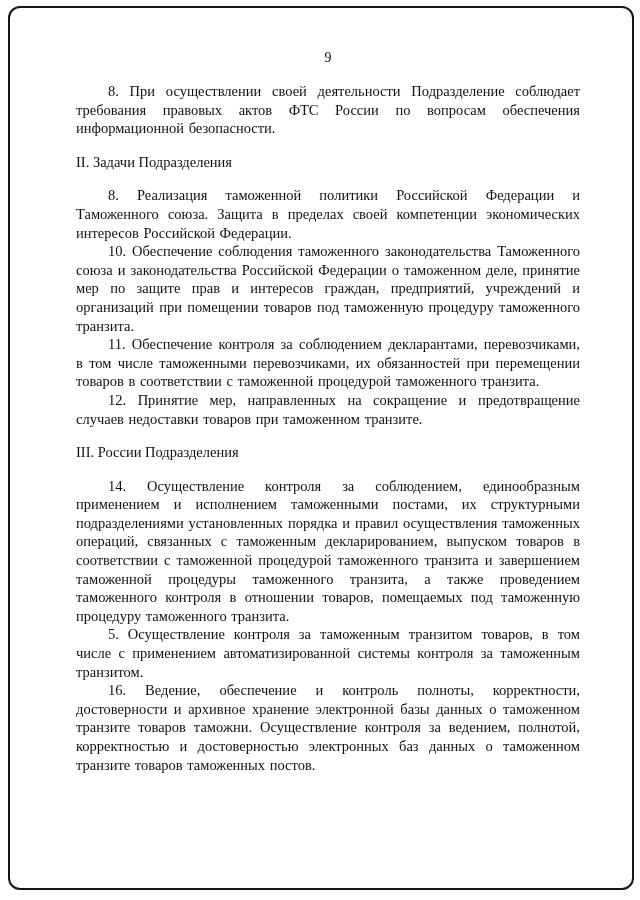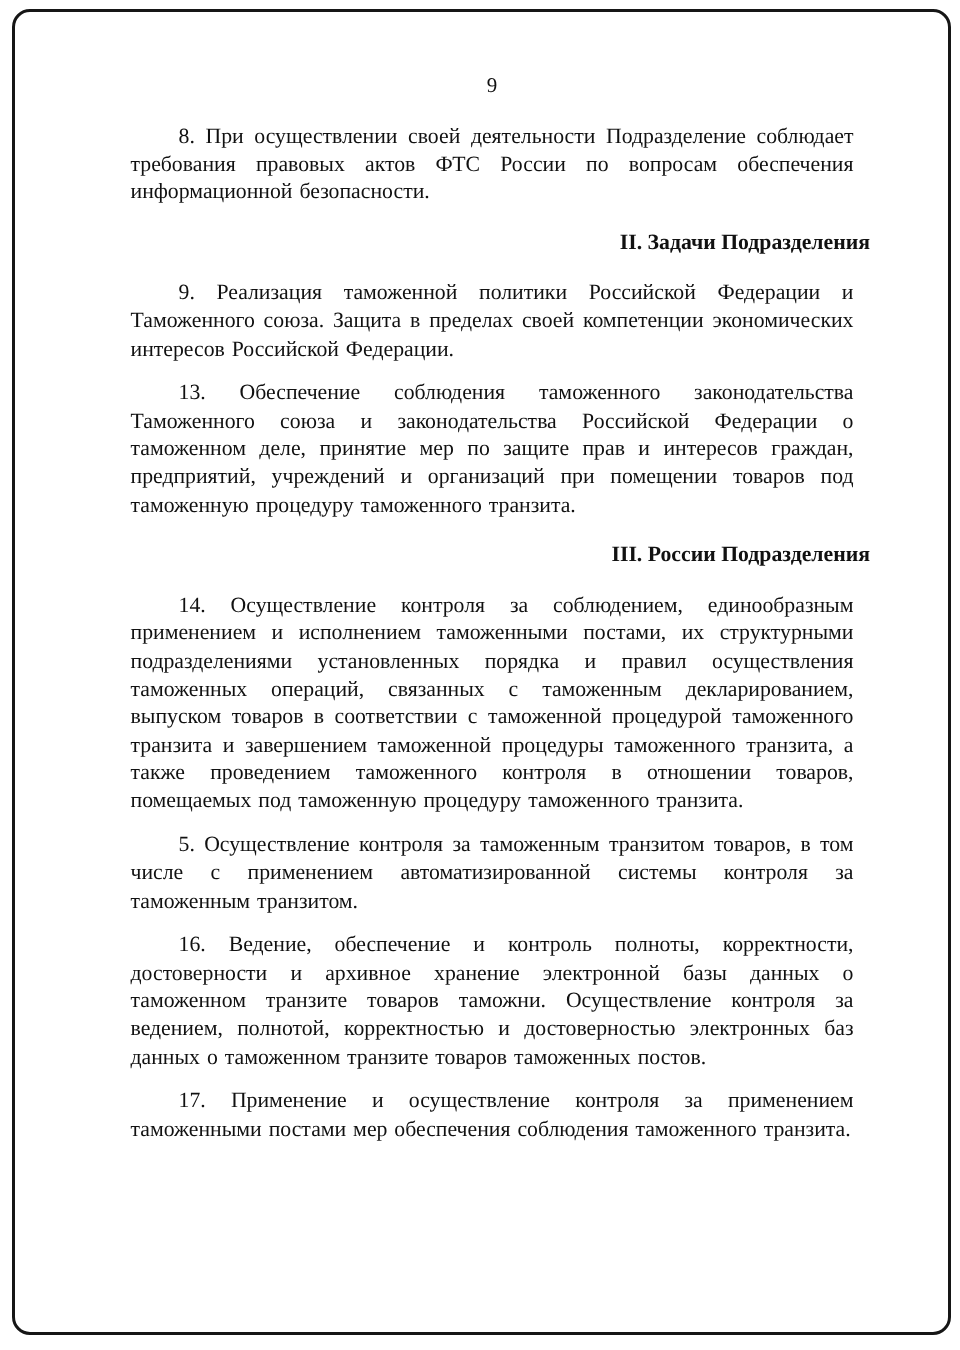--- a/index.html
+++ b/index.html
@@ -30,50 +30,51 @@
     top: 50px;
     left: 76px;
     width: 504px;
   }
   .page-number {
     text-align: center;
     font-size: 14px;
     margin: 0 0 16px 0;
   }
   p.para {
-    margin: 11px;
+    margin: 0;
     font-size: 14.5px;
     line-height: 18.6px;
     text-align: justify;
     text-indent: 32px;
     word-spacing: 1px;
   }
   h2.heading {
     font-size: 14.5px;
     line-height: 18.6px;
-    text-align: right;
-    font-weight: bold;
+    text-align: left;
+    font-weight: normal;
     margin: 15px 0 15px 0;
   }
 </style>
 </head>
 <body>
 
 <div class="page">
   <div class="scan-frame"></div>
   <div class="content">
     <div class="page-number">9</div>
 
     <p class="para">8. При осуществлении своей деятельности Подразделение соблюдает требования правовых актов ФТС России по вопросам обеспечения информационной безопасности.</p>
 
     <h2 class="heading">II. Задачи Подразделения</h2>
 
-    <p class="para">9. Реализация таможенной политики Российской Федерации и Таможенного союза. Защита в пределах своей компетенции экономических интересов Российской Федерации.</p>
-    <p class="para">13. Обеспечение соблюдения таможенного законодательства Таможенного союза и законодательства Российской Федерации о таможенном деле, принятие мер по защите прав и интересов граждан, предприятий, учреждений и организаций при помещении товаров под таможенную процедуру таможенного транзита.</p>
+    <p class="para">8. Реализация таможенной политики Российской Федерации и Таможенного союза. Защита в пределах своей компетенции экономических интересов Российской Федерации.</p>
+    <p class="para">10. Обеспечение соблюдения таможенного законодательства Таможенного союза и законодательства Российской Федерации о таможенном деле, принятие мер по защите прав и интересов граждан, предприятий, учреждений и организаций при помещении товаров под таможенную процедуру таможенного транзита.</p>
+    <p class="para">11. Обеспечение контроля за соблюдением декларантами, перевозчиками, в том числе таможенными перевозчиками, их обязанностей при перемещении товаров в соответствии с таможенной процедурой таможенного транзита.</p>
+    <p class="para">12. Принятие мер, направленных на сокращение и предотвращение случаев недоставки товаров при таможенном транзите.</p>
 
     <h2 class="heading">III. России Подразделения</h2>
 
     <p class="para">14. Осуществление контроля за соблюдением, единообразным применением и исполнением таможенными постами, их структурными подразделениями установленных порядка и правил осуществления таможенных операций, связанных с таможенным декларированием, выпуском товаров в соответствии с таможенной процедурой таможенного транзита и завершением таможенной процедуры таможенного транзита, а также проведением таможенного контроля в отношении товаров, помещаемых под таможенную процедуру таможенного транзита.</p>
     <p class="para">5. Осуществление контроля за таможенным транзитом товаров, в том числе с применением автоматизированной системы контроля за таможенным транзитом.</p>
     <p class="para">16. Ведение, обеспечение и контроль полноты, корректности, достоверности и архивное хранение электронной базы данных о таможенном транзите товаров таможни. Осуществление контроля за ведением, полнотой, корректностью и достоверностью электронных баз данных о таможенном транзите товаров таможенных постов.</p>
-    <p class="para">17. Применение и осуществление контроля за применением таможенными постами мер обеспечения соблюдения таможенного транзита.</p>
   </div>
 </div>
 
 </body></html>

